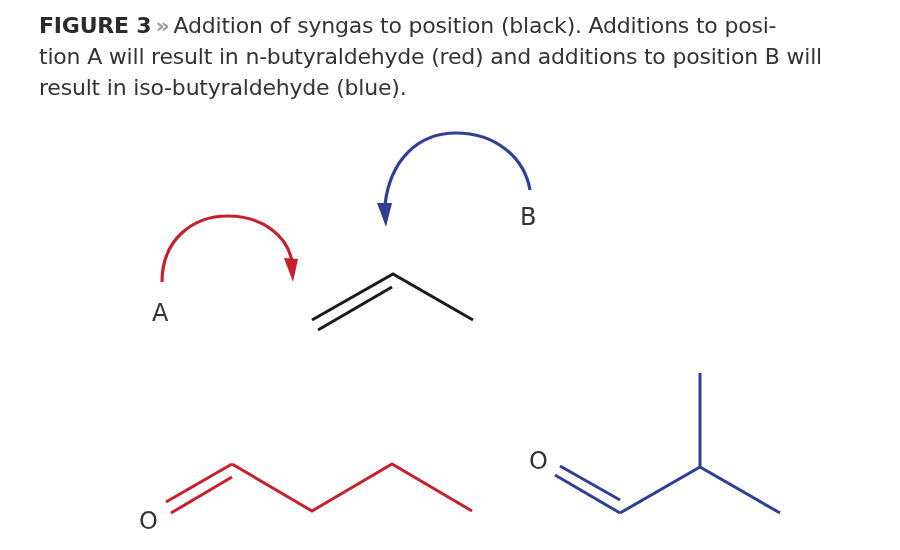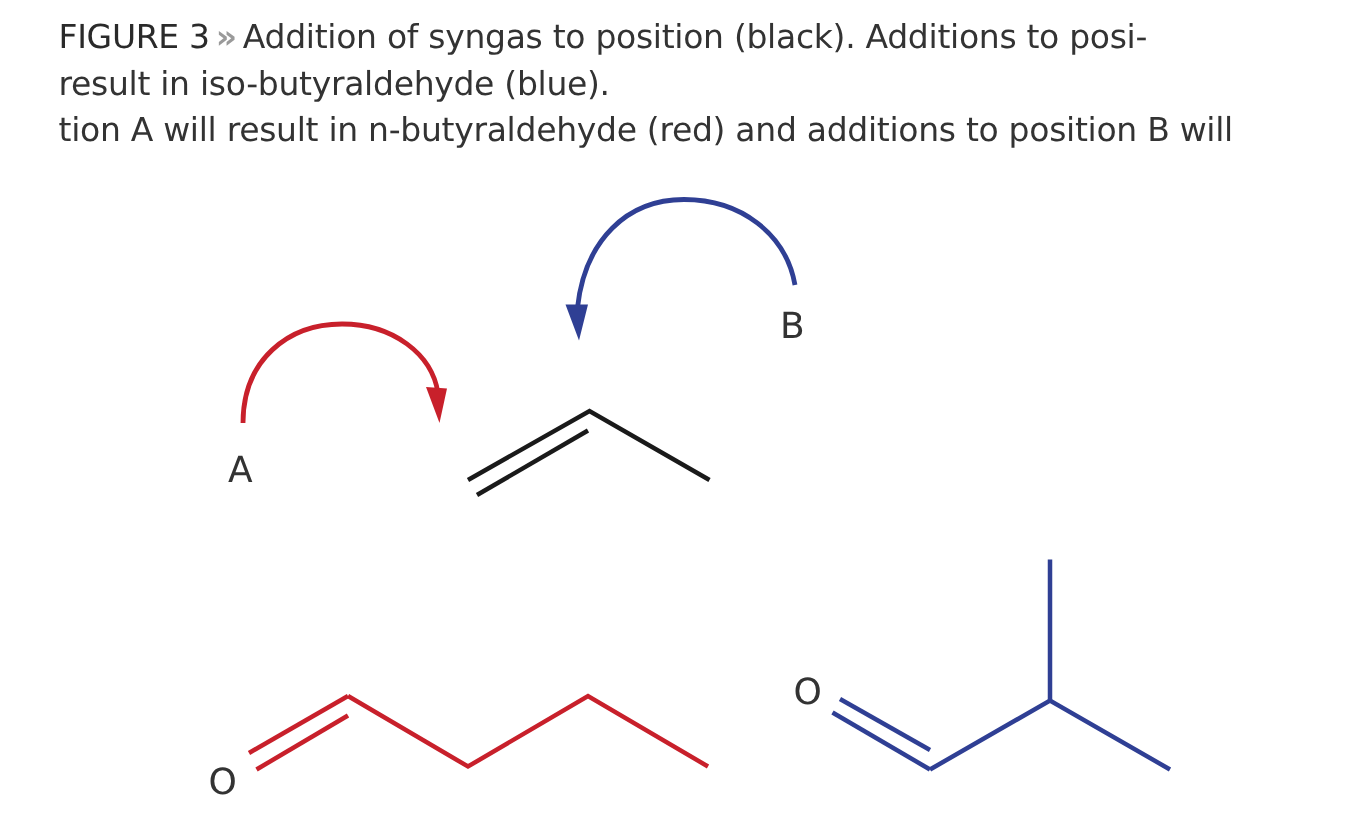--- a/index.html
+++ b/index.html
@@ -1,33 +1,33 @@
 <!DOCTYPE html>
 <html><head>
   <meta charset="utf-8">
   <style>
     html, body { margin: 0; padding: 0; background: #ffffff; }
     body { width: 900px; height: 550px; position: relative; overflow: hidden; font-family: "DejaVu Sans", "Liberation Sans", sans-serif; }
     .caption {
       position: absolute; left: 39px; top: 10px; width: 850px;
       font-size: 22px; line-height: 31px; color: #333333; letter-spacing: -0.2px;
     }
-    .caption .fig-label { font-weight: normal; color: #2a2a2a; }
+    .caption .fig-label { font-weight: bold; color: #2a2a2a; }
     .caption .sep { color: #9a9a9a; font-weight: bold; margin: 0 4px; }
     .caption .line { display: block; white-space: nowrap; }
     svg.diagram { position: absolute; left: 0; top: 0; }
     .atom-label { font-family: "DejaVu Sans", "Liberation Sans", sans-serif; font-size: 24px; fill: #333333; }
   </style>
 </head>
 <body>
 
 <div class="caption">
   <span class="line"><span class="fig-label">FIGURE 3</span><span class="sep">»</span><span>Addition of syngas to position (black). Additions to posi-</span></span>
+  <span class="line">tion A will result in n-butyraldehyde (red) and additions to position B will</span>
   <span class="line">result in iso-butyraldehyde (blue).</span>
-  <span class="line">tion A will result in n-butyraldehyde (red) and additions to position B will</span>
 </div>
 
 <svg class="diagram" width="900" height="550" viewBox="0 0 900 550" xmlns="http://www.w3.org/2000/svg">
 
   <g>
     <path d="M162,282 C162,240 192,216 228,216 C262,216 288,236 292,262" fill="none" stroke="#c8202b" stroke-width="3.2"></path>
     <polygon points="284,258 298,259 293,282" fill="#c8202b"></polygon>
   </g>
   <text class="atom-label" x="152" y="321">A</text>
 

